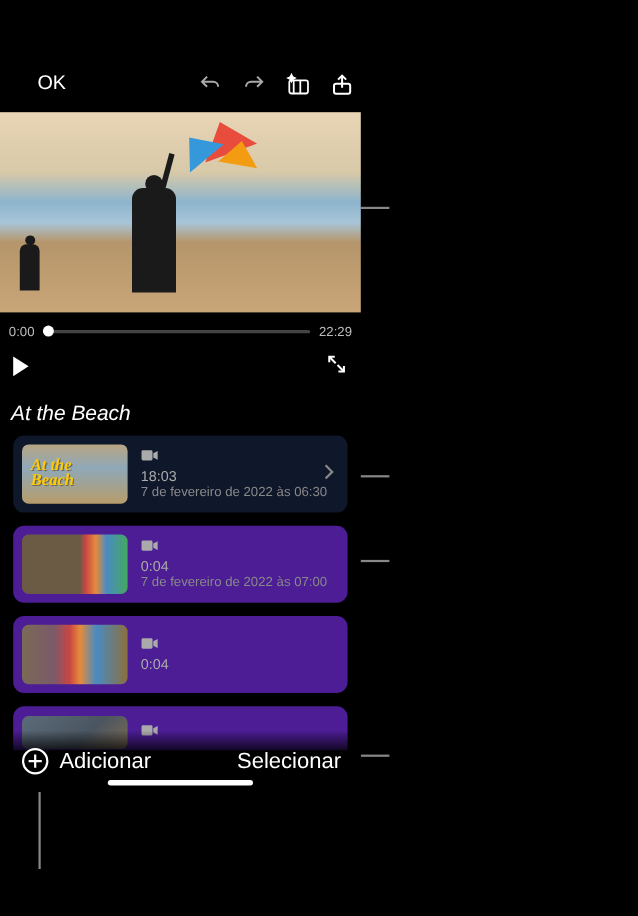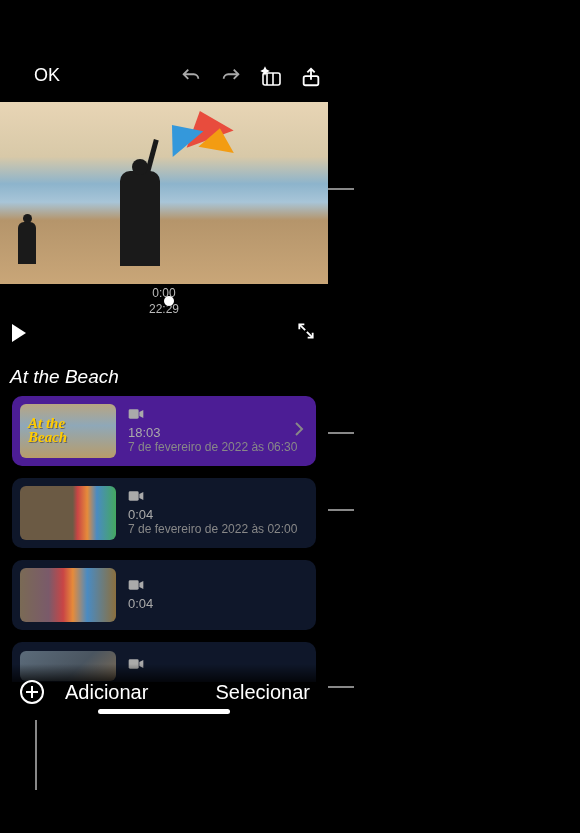--- a/index.html
+++ b/index.html
@@ -148,21 +148,20 @@
     .timeline {
       position: absolute;
       top: 286px; left: 0;
       width: 328px;
       height: 30px;
       display: flex;
       align-items: center;
       padding: 0 8px;
       font-size: 12px;
       color: #bbb;
-      flex-direction: column;
     }
     .scrub {
       flex: 1;
       height: 3px;
       background: #444;
       margin: 0 8px;
       position: relative;
       border-radius: 2px;
     }
     .scrub-dot {
@@ -199,28 +198,28 @@
     }
     
     .clip-list {
       position: absolute;
       top: 396px; left: 12px;
       width: 304px;
     }
     .clip-row {
       display: flex;
       align-items: center;
-      background: #0f172a;
+      background: #4c1d95;
       border-radius: 10px;
       padding: 8px;
       margin-bottom: 12px;
       height: 70px;
       position: relative;
     }
-    .clip-row.sel { background: #4c1d95; }
+    .clip-row.sel { background: #0f172a; }
     .thumb {
       width: 96px; height: 54px;
       border-radius: 6px;
       background: #555;
       flex-shrink: 0;
       position: relative;
       overflow: hidden;
     }
     .thumb-0 {
       background: linear-gradient(180deg, #b8a582 0%, #8fa8b8 40%, #b89c6a 100%);
@@ -285,21 +284,21 @@
       width: 328px;
       height: 56px;
       display: flex;
       align-items: center;
       padding: 0 18px;
       background: linear-gradient(180deg, rgba(0,0,0,0) 0%, rgba(0,0,0,0.95) 40%);
     }
     .add-group {
       display: flex;
       align-items: center;
-      gap: 19px;
+      gap: 8px;
       font-size: 20px;
     }
     .plus-circle {
       width: 28px; height: 28px;
       display: flex; align-items: center; justify-content: center;
     }
     .select-btn {
       margin-left: auto;
       font-size: 20px;
     }
@@ -419,21 +418,21 @@
       <div class="clip-meta">
         <div class="clip-icon-row">
           <span>
             <svg width="16" height="12" viewBox="0 0 24 16" fill="#aaa">
                 <rect x="1" y="1" width="15" height="14" rx="2"></rect>
                 <path d="M17 5l6-3v12l-6-3z"></path>
               </svg>
           </span>
         </div>
         <div class="clip-dur">0:04</div>
-        <div class="clip-date">7 de fevereiro de 2022 às 02:00</div>
+        <div class="clip-date">7 de fevereiro de 2022 às 07:00</div>
       </div>
     </div>
 
     <div class="clip-row">
       <div class="thumb thumb-2"></div>
       <div class="clip-meta">
         <div class="clip-icon-row">
           <span>
             <svg width="16" height="12" viewBox="0 0 24 16" fill="#aaa">
                 <rect x="1" y="1" width="15" height="14" rx="2"></rect>

